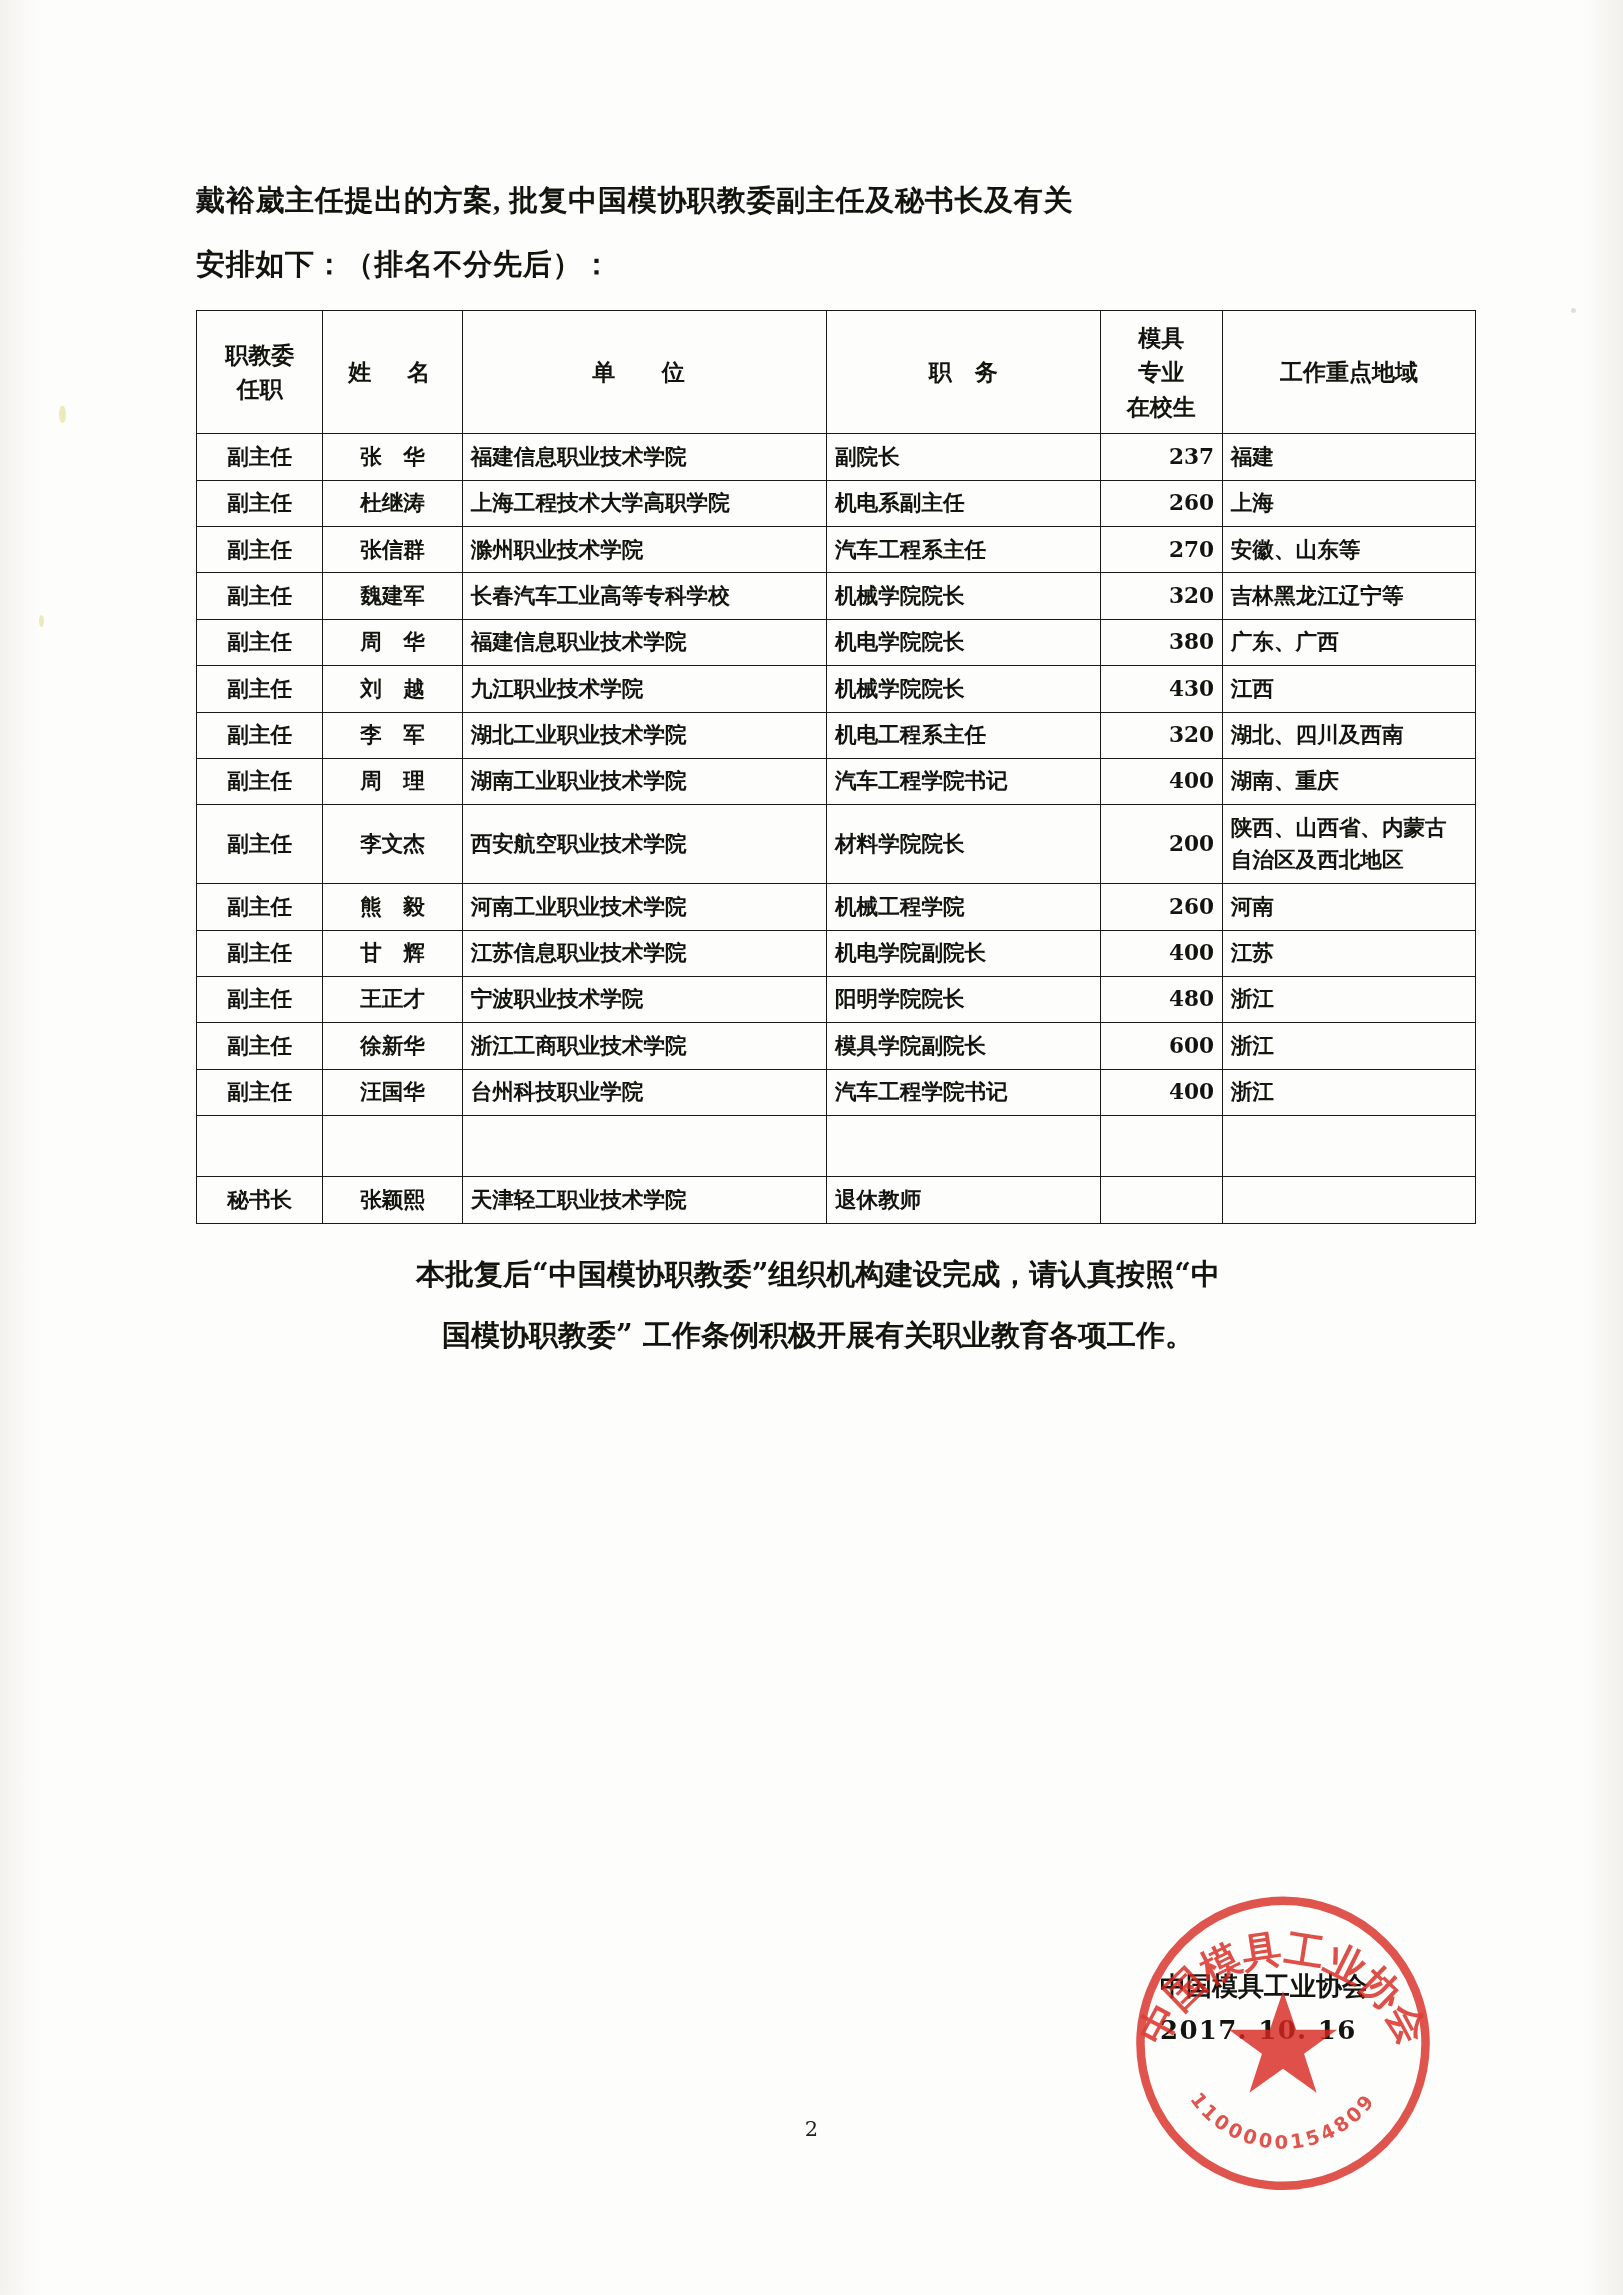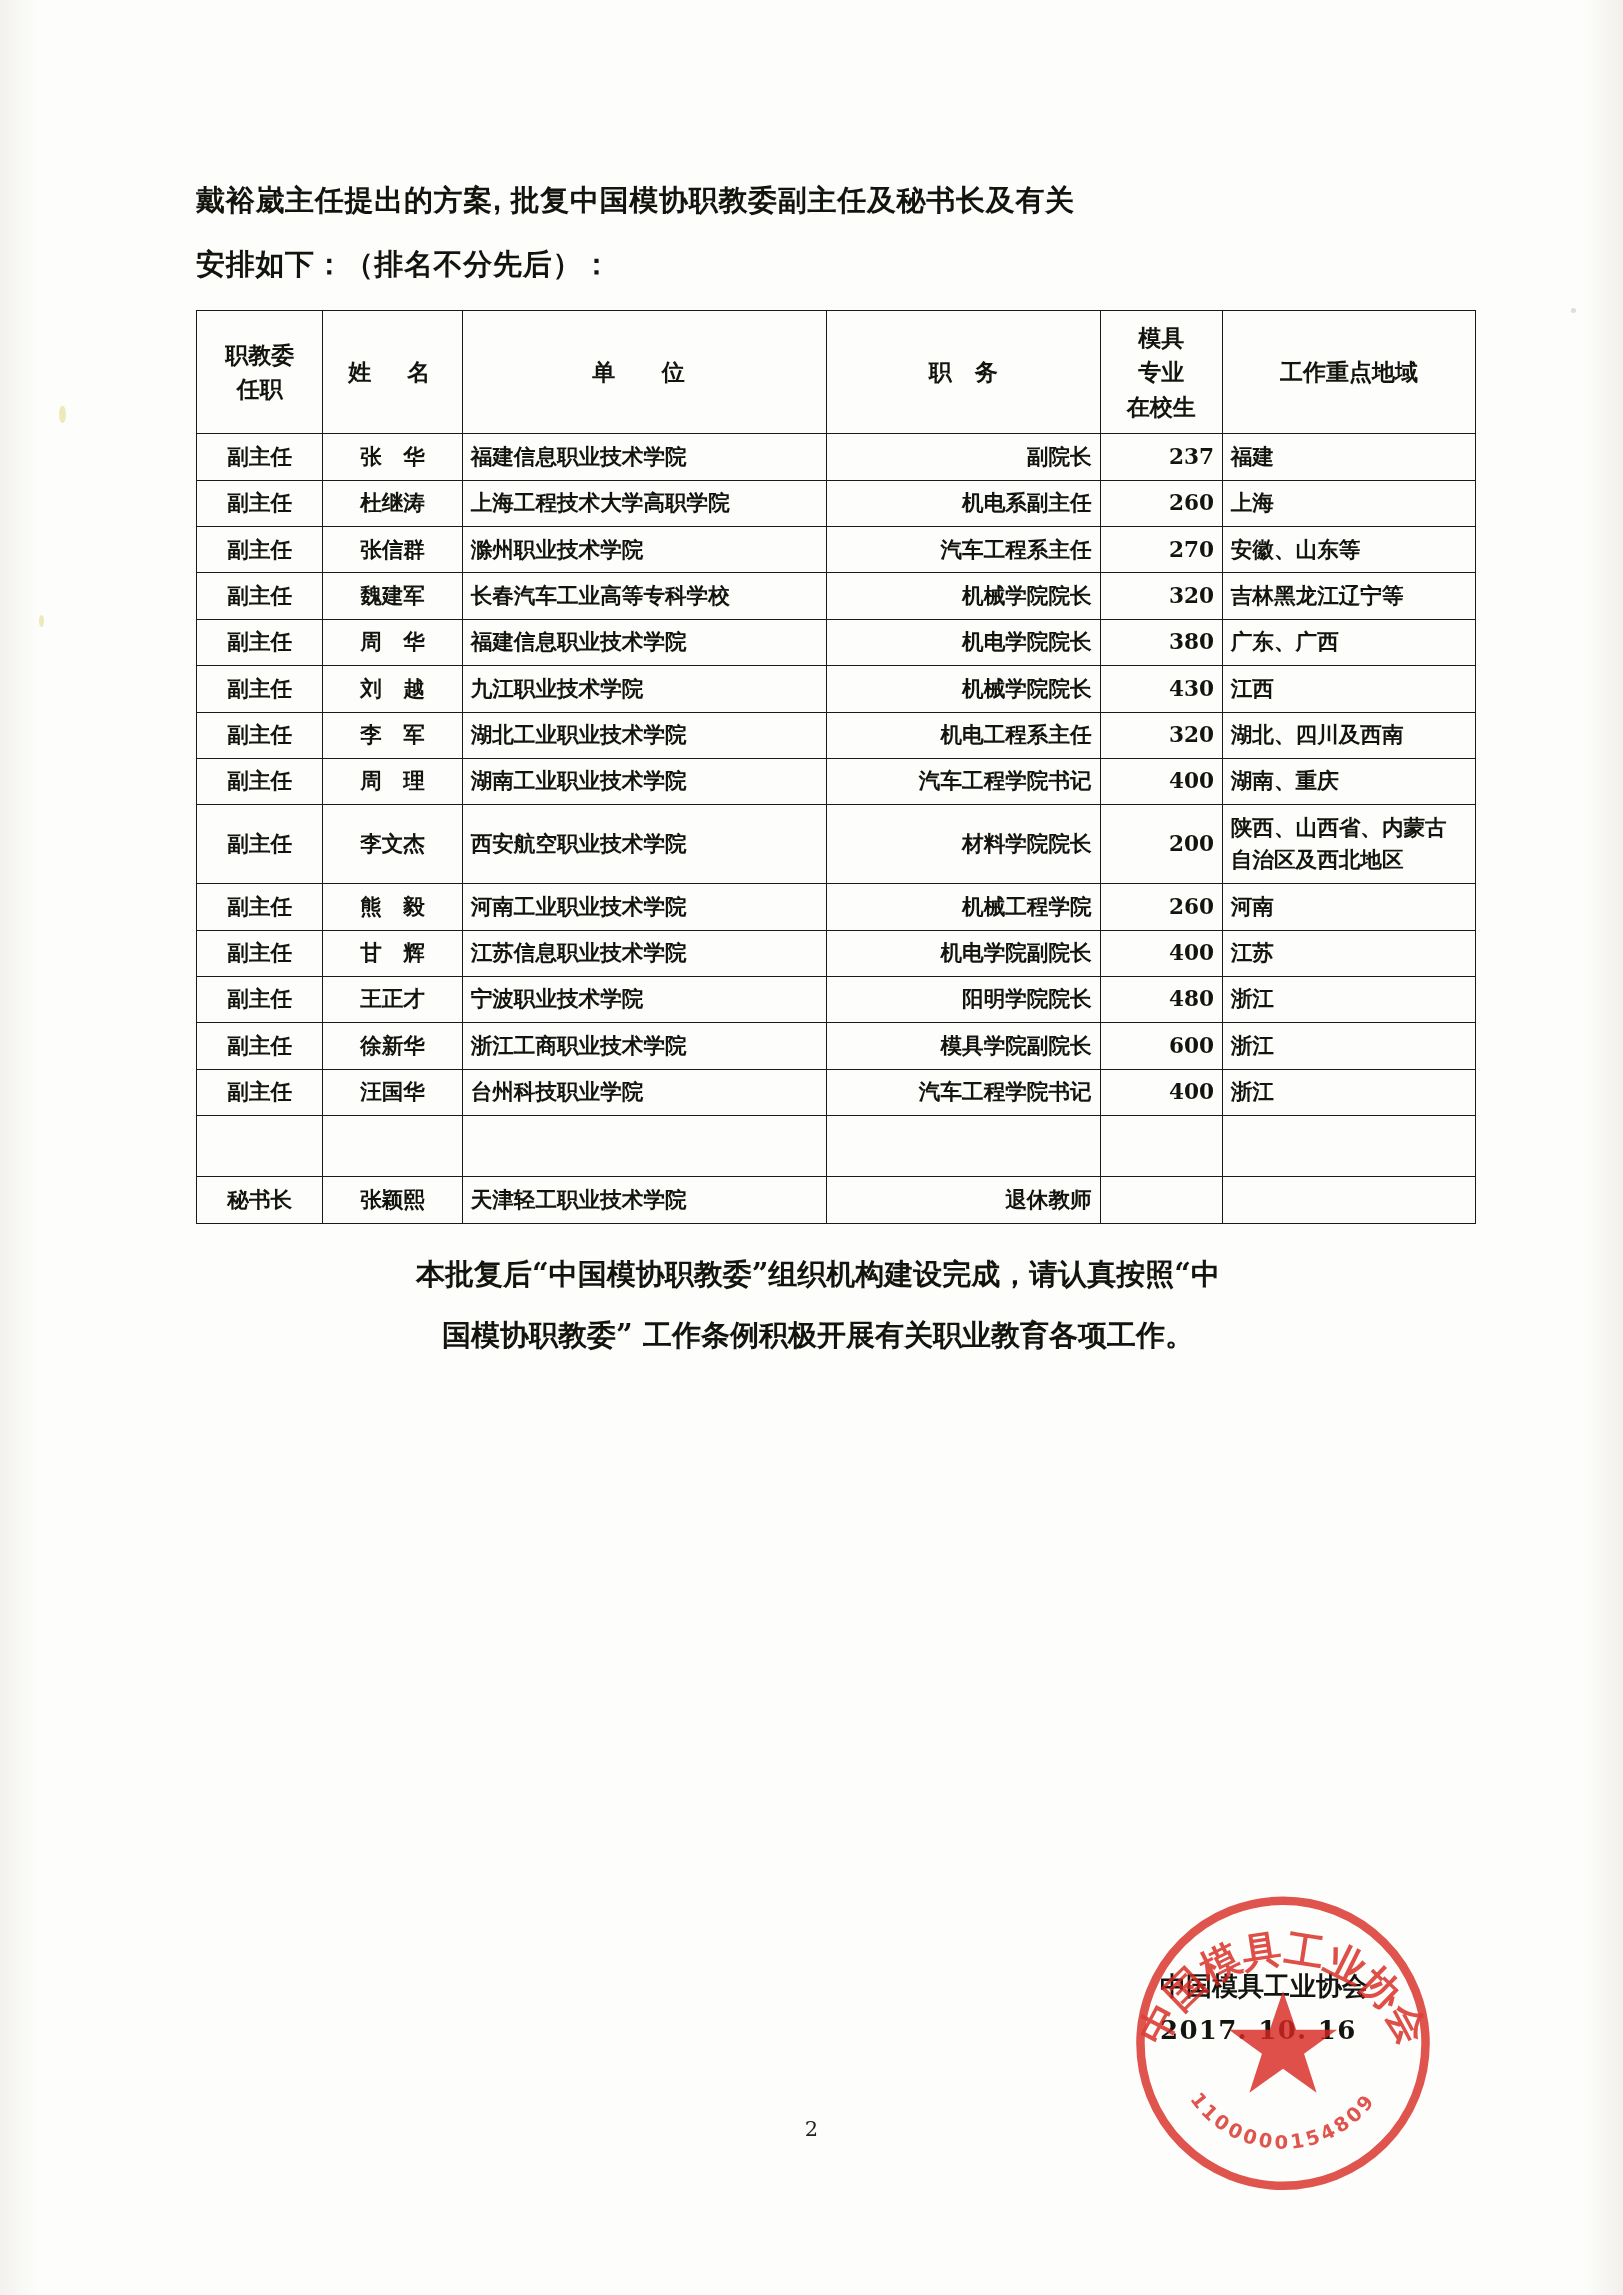--- a/index.html
+++ b/index.html
@@ -26,21 +26,21 @@
     background: linear-gradient(90deg, #f3f2ee 0px, #fdfdfb 39px, #fdfdfb 1584px, #f1f0ec 1623px);
     pointer-events: none;
   }
   .content {
     position: absolute;
     left: 196px;
     top: 177px;
     width: 1244px;
   }
   .para {
-    font-family: Liberation Sans, sans-serif;
+    font-family: Liberation Serif, serif;
     font-weight: bold;
     font-size: 29px;
     line-height: 1.65;
     color: #14140f;
     letter-spacing: 0.7px;
   }
   .para-line {
     display: block;
     margin-bottom: 15.7px;
   }
@@ -63,21 +63,21 @@
     vertical-align: middle;
   }
   table.doc-table th {
     text-align: center;
     font-size: 23px;
     padding: 9.2px 5.2px;
   }
   .col-role   { width: 115px; text-align: center; }
   .col-name   { width: 128px; text-align: center; }
   .col-unit   { width: 353px; text-align: left; padding-left: 13px; }
-  .col-title  { width: 262px; text-align: right; padding-left: 13px; }
+  .col-title  { width: 262px; text-align: left; padding-left: 13px; }
   .col-count  { width: 111px; text-align: right; padding-right: 15.7px; }
   .col-region { width: 242px; text-align: left; padding-left: 11.8px; }
 
   .th-stack span { display:block; }
   .unit-head { letter-spacing: 11.8px; }
   .name-head { letter-spacing: 6.5px; }
 
   .row-empty td { height: 47px; }
 
   .footer-paras {

